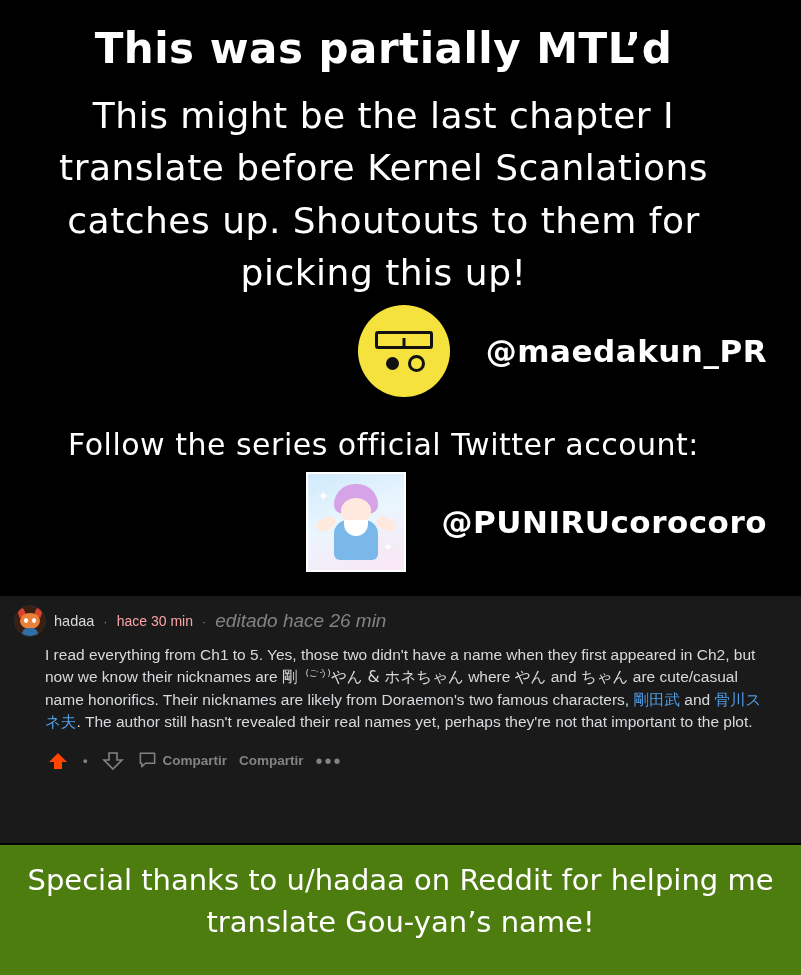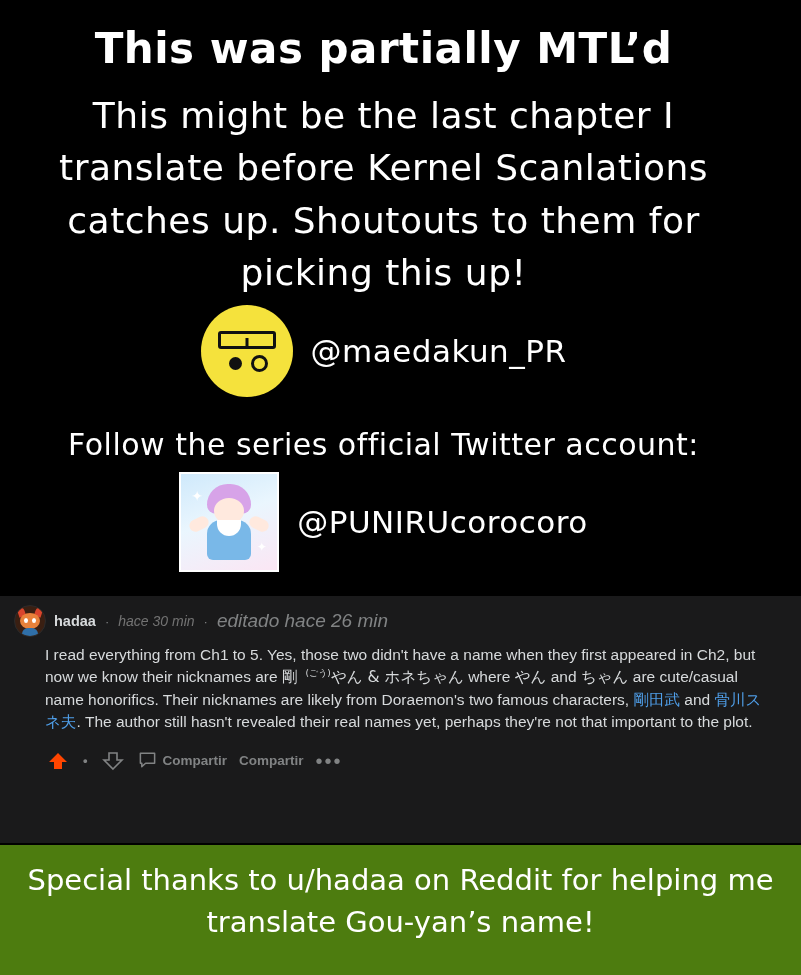--- a/index.html
+++ b/index.html
@@ -40,23 +40,24 @@
   }
   .follow-line {
     font-size: 30px;
     padding-top: 30px;
     padding-bottom: 4px;
     text-align: center;
   }
   .handle-row {
     display: flex;
     align-items: center;
-    justify-content: center;
-    gap: 18px;
+    justify-content: flex-end;
+    gap: 36px;
     padding-top: 6px;
+    font-weight: bold;
   }
   .handle-text {
     font-size: 31px;
     color: #ffffff;
   }
 
   
   .avatar-author {
     width: 92px;
     height: 92px;
@@ -251,31 +252,30 @@
     bottom: 0;
     width: 16px;
     height: 8px;
     background: #2f6fa8;
     border-radius: 6px 6px 0 0;
   }
 
   .author-name {
     color: #d7dadc;
     font-size: 14.5px;
-    font-weight: bold;
+    font-weight: normal;
   }
   .meta-dot {
     color: #818384;
     font-size: 13px;
     padding: 0 1px;
   }
   .meta-time {
-    color: #737373;
+    color: #fca5a5;
     font-size: 14px;
-    font-style: italic;
   }
   .meta-edited {
     color: #818384;
     font-size: 19px;
     font-style: italic;
   }
 
   .comment-body {
     color: #d7dadc;
     font-size: 15.5px;

